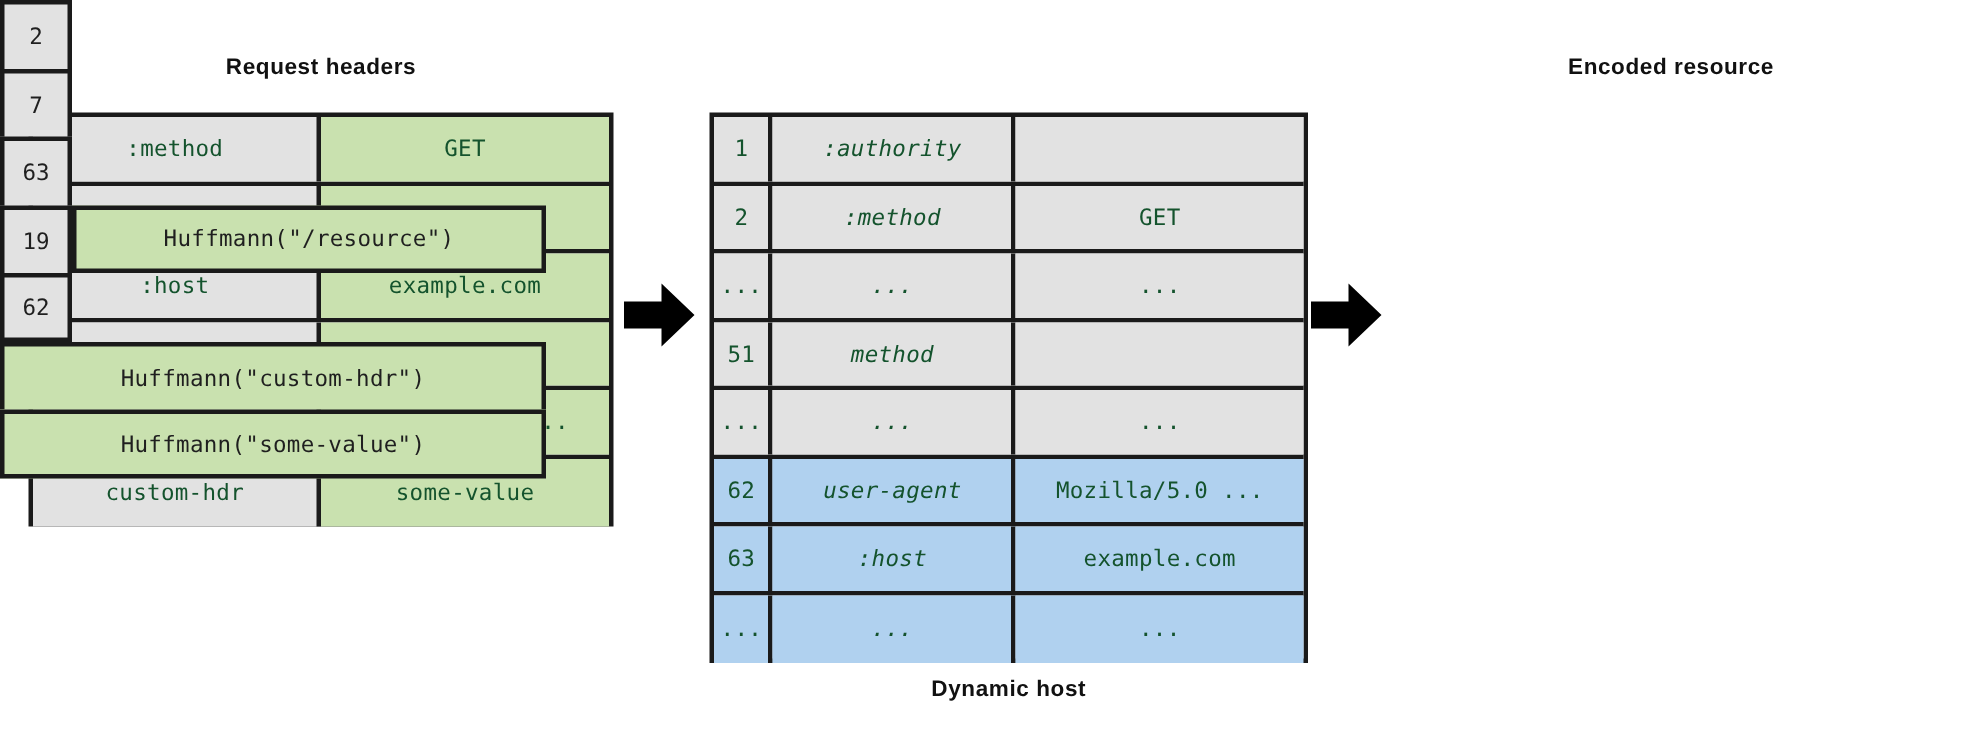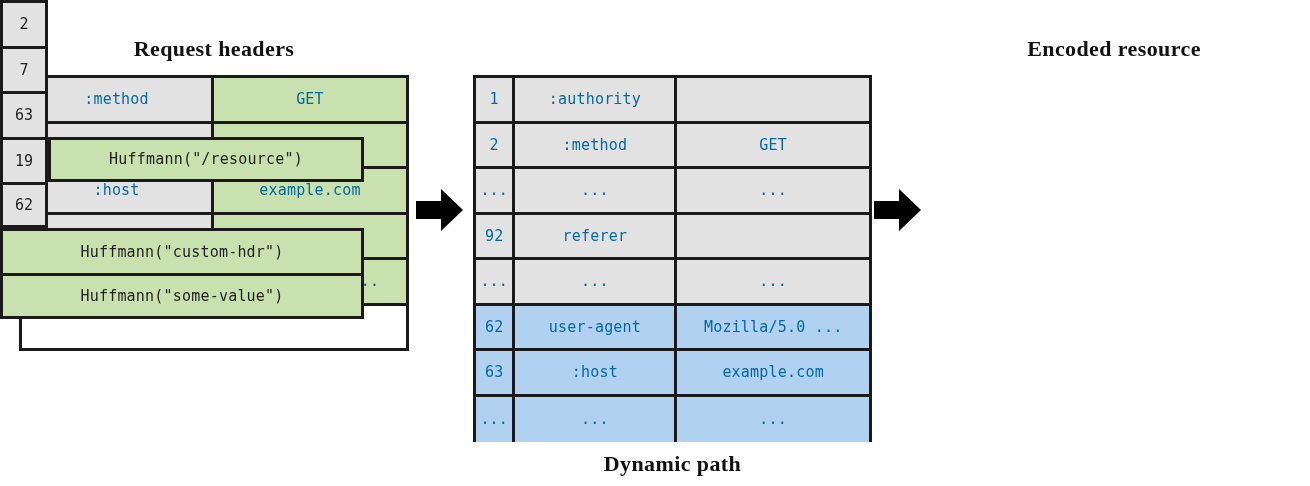--- a/index.html
+++ b/index.html
@@ -16,23 +16,23 @@
     position: relative;
     width: 1310px;
     height: 486px;
     background: #ffffff;
     overflow: hidden;
   }
 
   
   .title {
     position: absolute;
-    font-family: Liberation Serif, serif;
+    font-family: Liberation Sans, sans-serif;
     font-weight: bold;
-    font-size: 22px;
+    font-size: 15px;
     letter-spacing: 0.4px;
     color: #111111;
     text-align: center;
     white-space: nowrap;
   }
 
   
   .tbl {
     position: absolute;
     box-sizing: border-box;
@@ -47,38 +47,38 @@
   }
   .row.last { border-bottom: none; }
   .cell {
     box-sizing: border-box;
     display: flex;
     align-items: center;
     justify-content: center;
     font-family: "DejaVu Sans Mono", "Liberation Mono", monospace;
     font-size: 15px;
     letter-spacing: 0.2px;
-    color: #0369a1;
+    color: #14532d;
     overflow: hidden;
     white-space: nowrap;
   }
   .cell.sep { border-right: 3px solid #1a1a1a; }
   .gray  { background: #e2e2e2; }
   .green { background: #c9e1af; }
   .blue  { background: #b0d1ef; }
 
   
   #request-headers-table { left: 19px; top: 75px; width: 390px; height: 276px; }
   #request-headers-table .c-name  { width: 192px; }
   #request-headers-table .c-value { width: 192px; }
 
   
   #static-dynamic-table { left: 473px; top: 75px; width: 399px; height: 367px; }
   #static-dynamic-table .c-idx   { width: 42px; }
-  #static-dynamic-table .c-name  { width: 173px; }
+  #static-dynamic-table .c-name  { width: 173px; font-style: italic; }
   #static-dynamic-table .c-value { width: 205px; }
 
   
   #encoded-headers-table {
     left: 932px; top: 75px; width: 364px; height: 314px;
     border: none; background: transparent;
   }
   .enc-row {
     position: relative;
     box-sizing: border-box;
@@ -148,21 +148,21 @@
   #arrow-2 { left: 874px; top: 188px; }
 </style>
 </head>
 <body>
 
 <div id="canvas">
 
   <div class="title" id="title-request" style="left:19px; top:36px; width:390px;">Request headers</div>
 
 
-  <div class="title" id="title-dynamic" style="left:473px; top:451px; width:399px;">Dynamic path</div>
+  <div class="title" id="title-dynamic" style="left:473px; top:451px; width:399px;">Dynamic host</div>
 
   <div class="title" id="title-encoded" style="left:932px; top:36px; width:364px;">Encoded resource</div>
 
   <div class="tbl" id="request-headers-table">
 
     <div class="row">
       <div class="cell c-name gray sep">:method</div>
       <div class="cell c-value green">GET</div>
     </div>
 
@@ -179,20 +179,24 @@
     <div class="row">
       <div class="cell c-name gray sep">:path</div>
       <div class="cell c-value green">/resource</div>
     </div>
 
     <div class="row">
       <div class="cell c-name gray sep">user-agent</div>
       <div class="cell c-value green">Mozilla/5.0 ...</div>
     </div>
 
+    <div class="row last">
+      <div class="cell c-name gray sep">custom-hdr</div>
+      <div class="cell c-value green">some-value</div>
+    </div>
 
   </div>
 
   <div class="arrow" id="arrow-1">
     <svg width="48" height="44" viewBox="0 0 48 44" xmlns="http://www.w3.org/2000/svg">
       <polygon points="0,13 25,13 25,1 47,22 25,43 25,31 0,31" fill="#000000"></polygon>
     </svg>
   </div>
 
   <div class="tbl" id="static-dynamic-table">
@@ -209,22 +213,22 @@
       <div class="cell c-value gray">GET</div>
     </div>
 
     <div class="row">
       <div class="cell c-idx   gray sep">...</div>
       <div class="cell c-name  gray sep">...</div>
       <div class="cell c-value gray">...</div>
     </div>
 
     <div class="row">
-      <div class="cell c-idx   gray sep">92</div>
-      <div class="cell c-name  gray sep">referer</div>
+      <div class="cell c-idx   gray sep">51</div>
+      <div class="cell c-name  gray sep">method</div>
       <div class="cell c-value gray"></div>
     </div>
 
     <div class="row">
       <div class="cell c-idx   gray sep">...</div>
       <div class="cell c-name  gray sep">...</div>
       <div class="cell c-value gray">...</div>
     </div>
 
     <div class="row">

